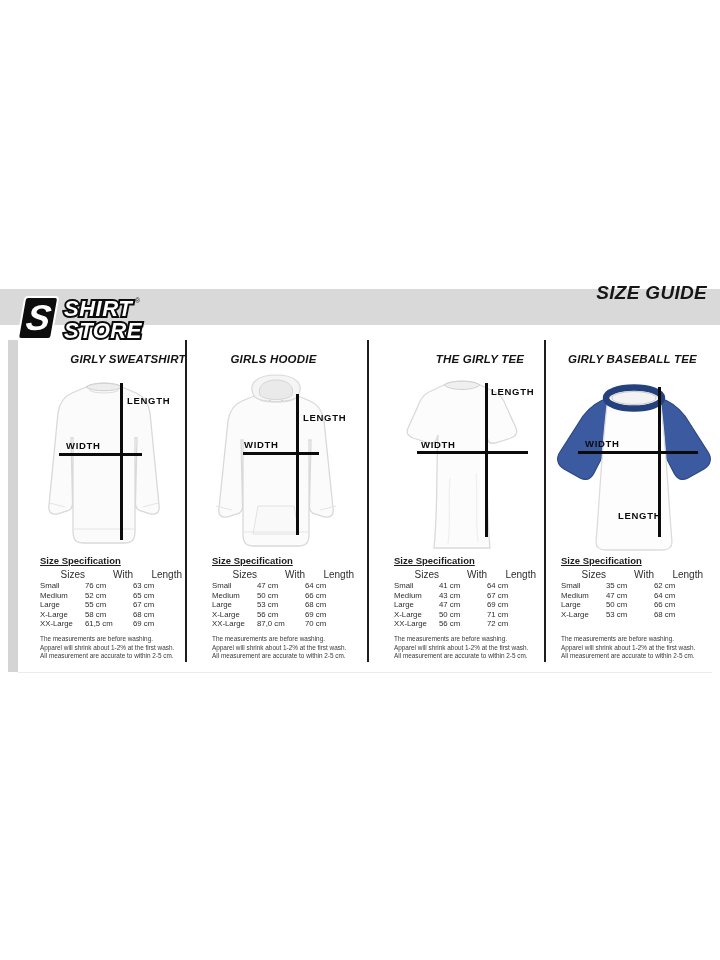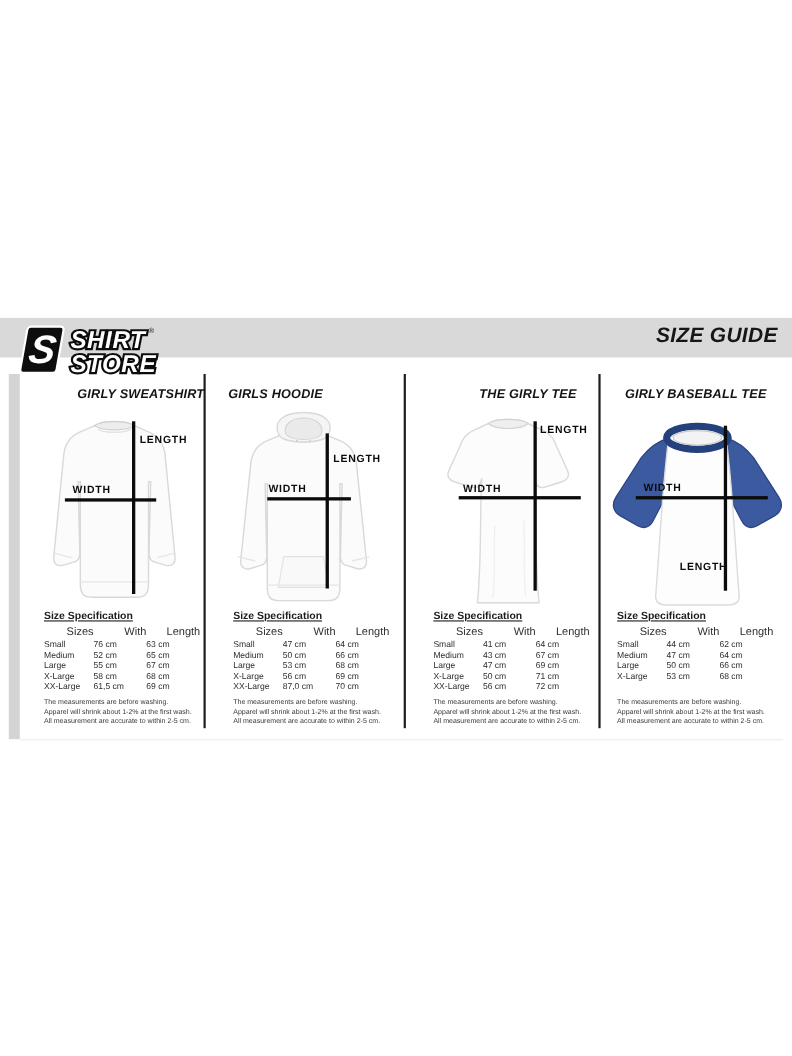--- a/index.html
+++ b/index.html
@@ -6,21 +6,21 @@
   body{
     width:720px;height:960px;background:#ffffff;overflow:hidden;position:relative;
     font-family:"Liberation Sans", sans-serif;
     -webkit-font-smoothing:antialiased;
   }
   .page{position:absolute;inset:0;}
 
   
   .band{position:absolute;left:0;top:289px;width:720px;height:36px;background:#d9d9d9;}
   .size-guide{
-    position:absolute;top:295px;right:13px;
+    position:absolute;top:282px;right:13px;
     font-size:19px;font-weight:bold;font-style:italic;color:#161616;letter-spacing:.3px;
   }
   .logo-svg{position:absolute;left:13px;top:293px;}
   .logo-outline{
     fill:#ffffff;stroke:#0c0c0c;stroke-width:4px;paint-order:stroke;
     font-family:"Liberation Sans",sans-serif;font-weight:bold;font-style:italic;
     letter-spacing:.5px;
   }
 
   
@@ -74,21 +74,21 @@
 
   <div class="size-guide">SIZE GUIDE</div>
 
   <div class="strip"></div>
   <div class="divider" style="left:185px;"></div>
   <div class="divider" style="left:367px;"></div>
   <div class="divider" style="left:544px;"></div>
   <div class="baseline"></div>
 
   <div class="col-title" style="left:36px;width:184px;">GIRLY SWEATSHIRT</div>
-  <div class="col-title" style="left:176px;width:149px;">GIRLS HOODIE</div>
+  <div class="col-title" style="left:186px;width:149px;padding-left:13px;">GIRLS HOODIE</div>
   <div class="col-title" style="left:368px;width:176px;margin-left:24px;">THE GIRLY TEE</div>
   <div class="col-title" style="left:545px;width:175px;">GIRLY BASEBALL TEE</div>
 
   <svg class="garment" style="left:42px;top:378px;" width="124" height="180" viewBox="0 0 124 180">
     <path d="M44 9 C52 4 72 4 80 9 L94 15 C103 19 107 27 108 35 L117 127 C118 134 115 137 109 136
              L99 133 C95 132 93 129 93.5 123 L95 60 L93 60 L93 153 C93 163 89 165 82 165
              L42 165 C35 165 31 163 31 153 L31 60 L29 60 L30.5 123 C31 129 29 132 25 133
              L15 136 C9 137 6 134 7 127 L16 35 C17 27 21 19 30 15 Z" fill="#fbfbfb" stroke="#d9d9d9" stroke-width="1.3"></path>
     <path d="M44 9 C50 14 74 14 80 9 C74 4 50 4 44 9 Z" fill="#ededed" stroke="#cfcfcf" stroke-width="1"></path>
     <path d="M47 12 C52 16 72 16 77 12" fill="none" stroke="#dddddd" stroke-width="1"></path>
@@ -289,21 +289,21 @@
       <thead>
           <tr>
         <th>Sizes</th>
         <th>With</th>
         <th>Length</th>
       </tr>
         </thead>
       <tbody>
           <tr>
             <td>Small</td>
-            <td>44 cm</td>
+            <td>35 cm</td>
             <td>62 cm</td>
           </tr>
           <tr>
             <td>Medium</td>
             <td>47 cm</td>
             <td>64 cm</td>
           </tr>
           <tr>
             <td>Large</td>
             <td>50 cm</td>

